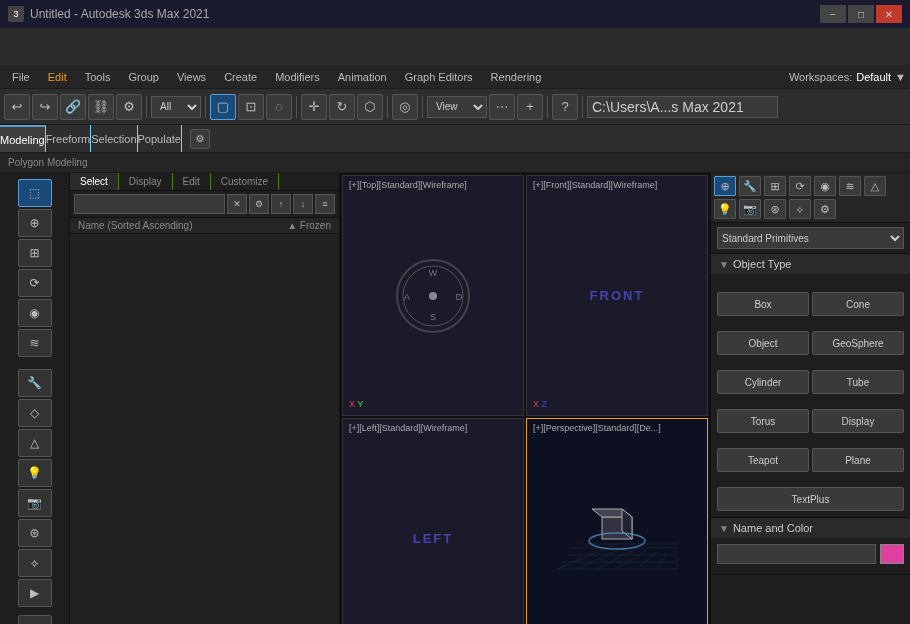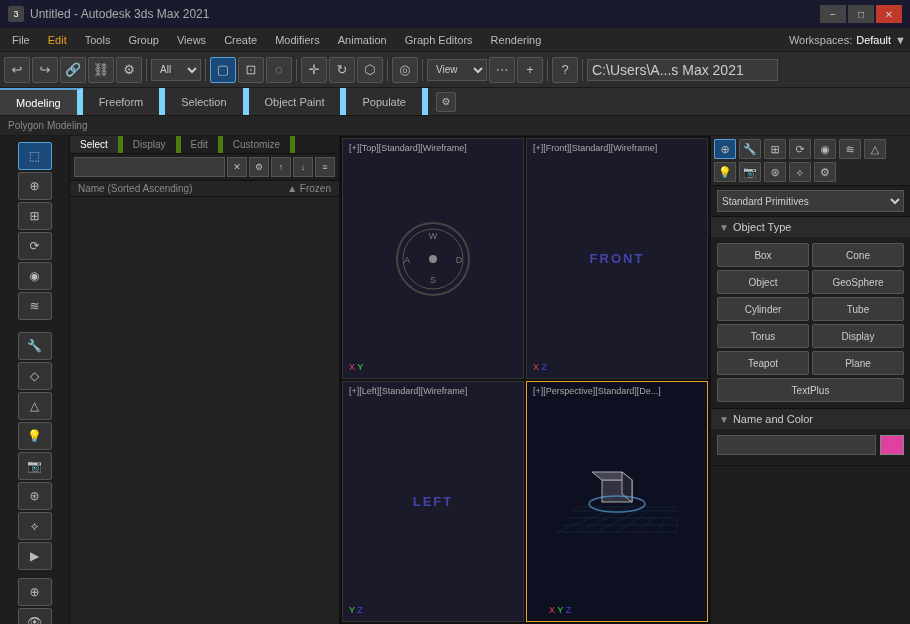--- a/index.html
+++ b/index.html
@@ -7,55 +7,55 @@
 
     
     #titlebar { width: 910px; height: 28px; background: #1a1a2e; display: flex; align-items: center; padding: 0 8px; justify-content: space-between; }
     #titlebar .title { color: #aaa; font-size: 12px; display: flex; align-items: center; gap: 6px; }
     #titlebar .title-icon { width: 16px; height: 16px; background: #444; border-radius: 2px; display: flex; align-items: center; justify-content: center; font-size: 9px; color: #fff; }
     #titlebar .win-controls { display: flex; gap: 2px; }
     #titlebar .win-btn { width: 26px; height: 18px; background: #444; border: none; color: #ccc; font-size: 10px; cursor: pointer; display: flex; align-items: center; justify-content: center; }
     #titlebar .win-btn.close { background: #c0392b; }
 
     
-    #menubar { width: 910px; height: 24px; background: #252525; display: flex; align-items: center; padding: 0 4px; gap: 2px; border-bottom: 1px solid #1a1a1a; }
+    #menubar { width: 910px; height: 24px; background: #252525; display: flex; align-items: center; padding: 0 4px; gap: 2px; border-bottom: 1px solid #1a1a1a; margin-top: 37px; }
     .menu-item { padding: 2px 8px; color: #bbb; cursor: pointer; font-size: 11px; border-radius: 2px; white-space: nowrap; }
     .menu-spacer { flex: 1; }
     .menu-workspaces { color: #bbb; font-size: 11px; display: flex; align-items: center; gap: 4px; }
 
     
     #toolbar { width: 910px; height: 36px; background: #2d2d2d; display: flex; align-items: center; padding: 0 4px; gap: 2px; border-bottom: 1px solid #1a1a1a; }
     .tb-btn { width: 26px; height: 26px; background: #3a3a3a; border: 1px solid #555; color: #bbb; font-size: 13px; cursor: pointer; display: flex; align-items: center; justify-content: center; border-radius: 2px; }
     .tb-sep { width: 1px; height: 22px; background: #555; margin: 0 2px; }
     .tb-select { height: 22px; background: #3a3a3a; border: 1px solid #555; color: #ccc; font-size: 10px; padding: 0 4px; width: 50px; }
     .tb-path { height: 22px; background: #3a3a3a; border: 1px solid #555; color: #ccc; font-size: 14px; padding: 0 4px; min-width: 140px; }
 
     
     #tabs-bar { width: 910px; height: 28px; background: #2d2d2d; display: flex; align-items: stretch; border-bottom: 1px solid #1a1a1a; }
-    .tab { padding: 0 16px; display: flex; align-items: center; cursor: pointer; font-size: 11px; color: #bbb; border-right: 6px solid #7dd3fc; }
+    .tab { padding: 0 0; display: flex; align-items: center; cursor: pointer; font-size: 11px; color: #bbb; border-right: 1px solid #7dd3fc; }
     .tab.active { background: #3d3d3d; color: #fff; border-top: 2px solid #5a9fd4; }
     .tab-extra { display: flex; align-items: center; padding: 0 8px; }
 
     
     #breadcrumb { width: 910px; height: 20px; background: #252525; display: flex; align-items: center; padding: 0 8px; font-size: 10px; color: #888; border-bottom: 1px solid #1a1a1a; }
 
     
     #main { display: flex; width: 910px; height: 488px; }
 
     
     #left-sidebar { width: 70px; background: #1e1e1e; display: flex; flex-direction: column; border-right: 1px solid #111; }
     .sidebar-tools { display: flex; flex-direction: column; align-items: center; padding: 4px 0; gap: 2px; }
     .tool-btn { width: 34px; height: 28px; background: #333; border: 1px solid #555; color: #bbb; font-size: 12px; cursor: pointer; display: flex; align-items: center; justify-content: center; border-radius: 2px; }
     .tool-btn.active { background: #1a4a7a; border-color: #5a9fd4; }
     .sidebar-bottom { flex: 1; display: flex; flex-direction: column; align-items: center; justify-content: flex-end; padding: 4px; gap: 2px; }
 
     
     #scene-panel { width: 270px; background: #222; border-right: 1px solid #111; display: flex; flex-direction: column; }
     #scene-panel .panel-tabs { display: flex; background: #1e1e1e; border-bottom: 1px solid #111; }
-    #scene-panel .ptab { padding: 3px 10px; font-size: 10px; cursor: pointer; color: #888; border-right: 5px solid #4d7c0f; }
+    #scene-panel .ptab { padding: 3px 10px; font-size: 10px; cursor: pointer; color: #888; border-right: 1px solid #4d7c0f; }
     #scene-panel .ptab.active { color: #fff; background: #2a2a2a; }
     #scene-panel .search-bar { display: flex; align-items: center; padding: 3px 4px; background: #1e1e1e; border-bottom: 1px solid #111; gap: 2px; }
     #scene-panel .search-input { flex: 1; height: 20px; background: #3a3a3a; border: 1px solid #555; color: #ccc; font-size: 10px; padding: 0 4px; }
     .filter-btn { width: 20px; height: 20px; background: #3a3a3a; border: 1px solid #555; color: #bbb; font-size: 9px; cursor: pointer; display: flex; align-items: center; justify-content: center; }
     .scene-list-header { display: flex; padding: 2px 8px; background: #252525; border-bottom: 1px solid #111; font-size: 10px; color: #888; align-items: center; gap: 4px; }
     .scene-list { flex: 1; overflow: hidden; }
 
     
     #viewport-area { flex: 1; display: grid; grid-template-columns: 1fr 1fr; grid-template-rows: 1fr 1fr; background: #111; gap: 2px; padding: 2px; }
     .viewport { background: #1a1a2a; border: 1px solid #333; position: relative; display: flex; align-items: center; justify-content: center; overflow: hidden; }
@@ -68,21 +68,21 @@
     .rp-icon-btn { width: 22px; height: 20px; background: #3a3a3a; border: 1px solid #555; color: #bbb; font-size: 11px; cursor: pointer; display: flex; align-items: center; justify-content: center; border-radius: 1px; }
     .rp-icon-btn.active { background: #1a4a7a; border-color: #5a9fd4; }
     .rp-dropdown { display: flex; align-items: center; padding: 4px 6px; border-bottom: 1px solid #111; }
     .rp-dropdown select { flex: 1; background: #3a3a3a; border: 1px solid #555; color: #ccc; font-size: 10px; height: 20px; }
     .rp-section { border-bottom: 1px solid #111; }
     .rp-section-header { display: flex; align-items: center; padding: 4px 8px; background: #2a2a2a; cursor: pointer; font-size: 11px; color: #ccc; gap: 4px; }
     .rp-section-header .collapse-icon { color: #888; font-size: 10px; }
     .rp-autogrid { display: flex; align-items: center; padding: 3px 8px; font-size: 10px; color: #888; gap: 4px; }
     .rp-autogrid input[type=checkbox] { width: 12px; height: 12px; }
     .obj-buttons { display: grid; grid-template-columns: 1fr 1fr; gap: 3px; padding: 6px; }
-    .obj-btn { height: 24px; background: #3a3a3a; border: 1px solid #555; color: #ccc; font-size: 10px; cursor: pointer; display: flex; align-items: center; justify-content: center; border-radius: 2px; }
+    .obj-btn { height: 24px; background: #3a3a3a; border: 1px solid #555; color: #ccc; font-size: 10px; cursor: pointer; display: flex; align-items: center; justify-content: center; border-radius: 2px; margin-top: 12px; }
     .name-color-section { padding: 6px; }
     .name-color-row { display: flex; align-items: center; gap: 4px; margin-bottom: 4px; }
     .name-input { flex: 1; height: 20px; background: #3a3a3a; border: 1px solid #555; color: #ccc; font-size: 10px; padding: 0 4px; }
     .color-swatch { width: 24px; height: 20px; background: #e040a0; border: 1px solid #888; cursor: pointer; }
 
     
     .vp-perspective { background: #0d1020; }
   </style>
 </head>
 <body>
@@ -147,21 +147,20 @@
   <div class="tb-sep"></div>
   <button class="tb-btn">?</button>
   <div class="tb-sep"></div>
   <input class="tb-path" type="text" value="C:\Users\A...s Max 2021" style="">
 </div>
 
 <div id="tabs-bar">
   <div class="tab active">Modeling</div>
   <div class="tab">Freeform</div>
   <div class="tab">Selection</div>
-  <div class="tab">Object Paint</div>
   <div class="tab">Populate</div>
   <div class="tab-extra">
     <button class="tb-btn" style="width:20px;height:20px;font-size:10px">⚙</button>
   </div>
 </div>
 
 <div id="breadcrumb">
   <span>Polygon Modeling</span>
 </div>
 

